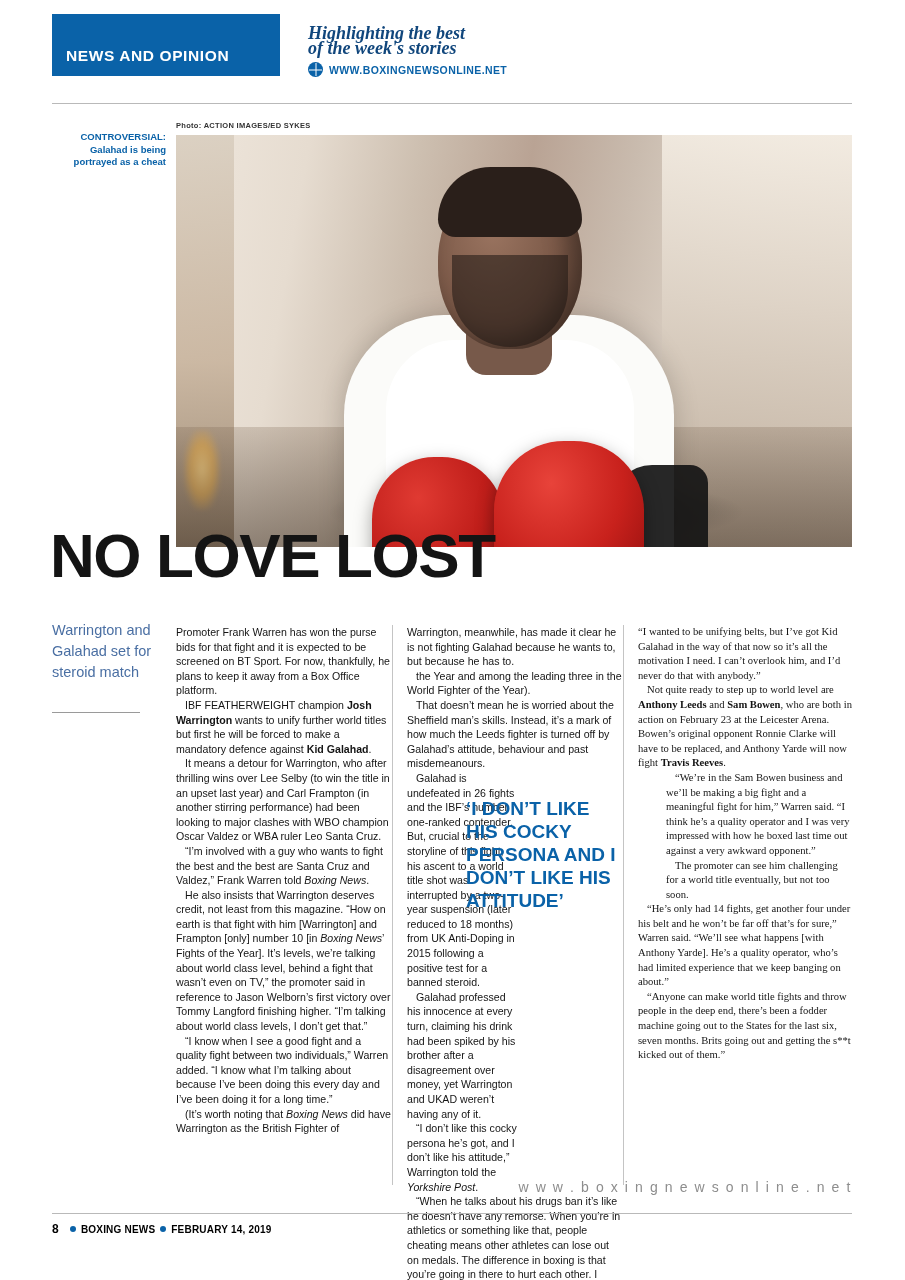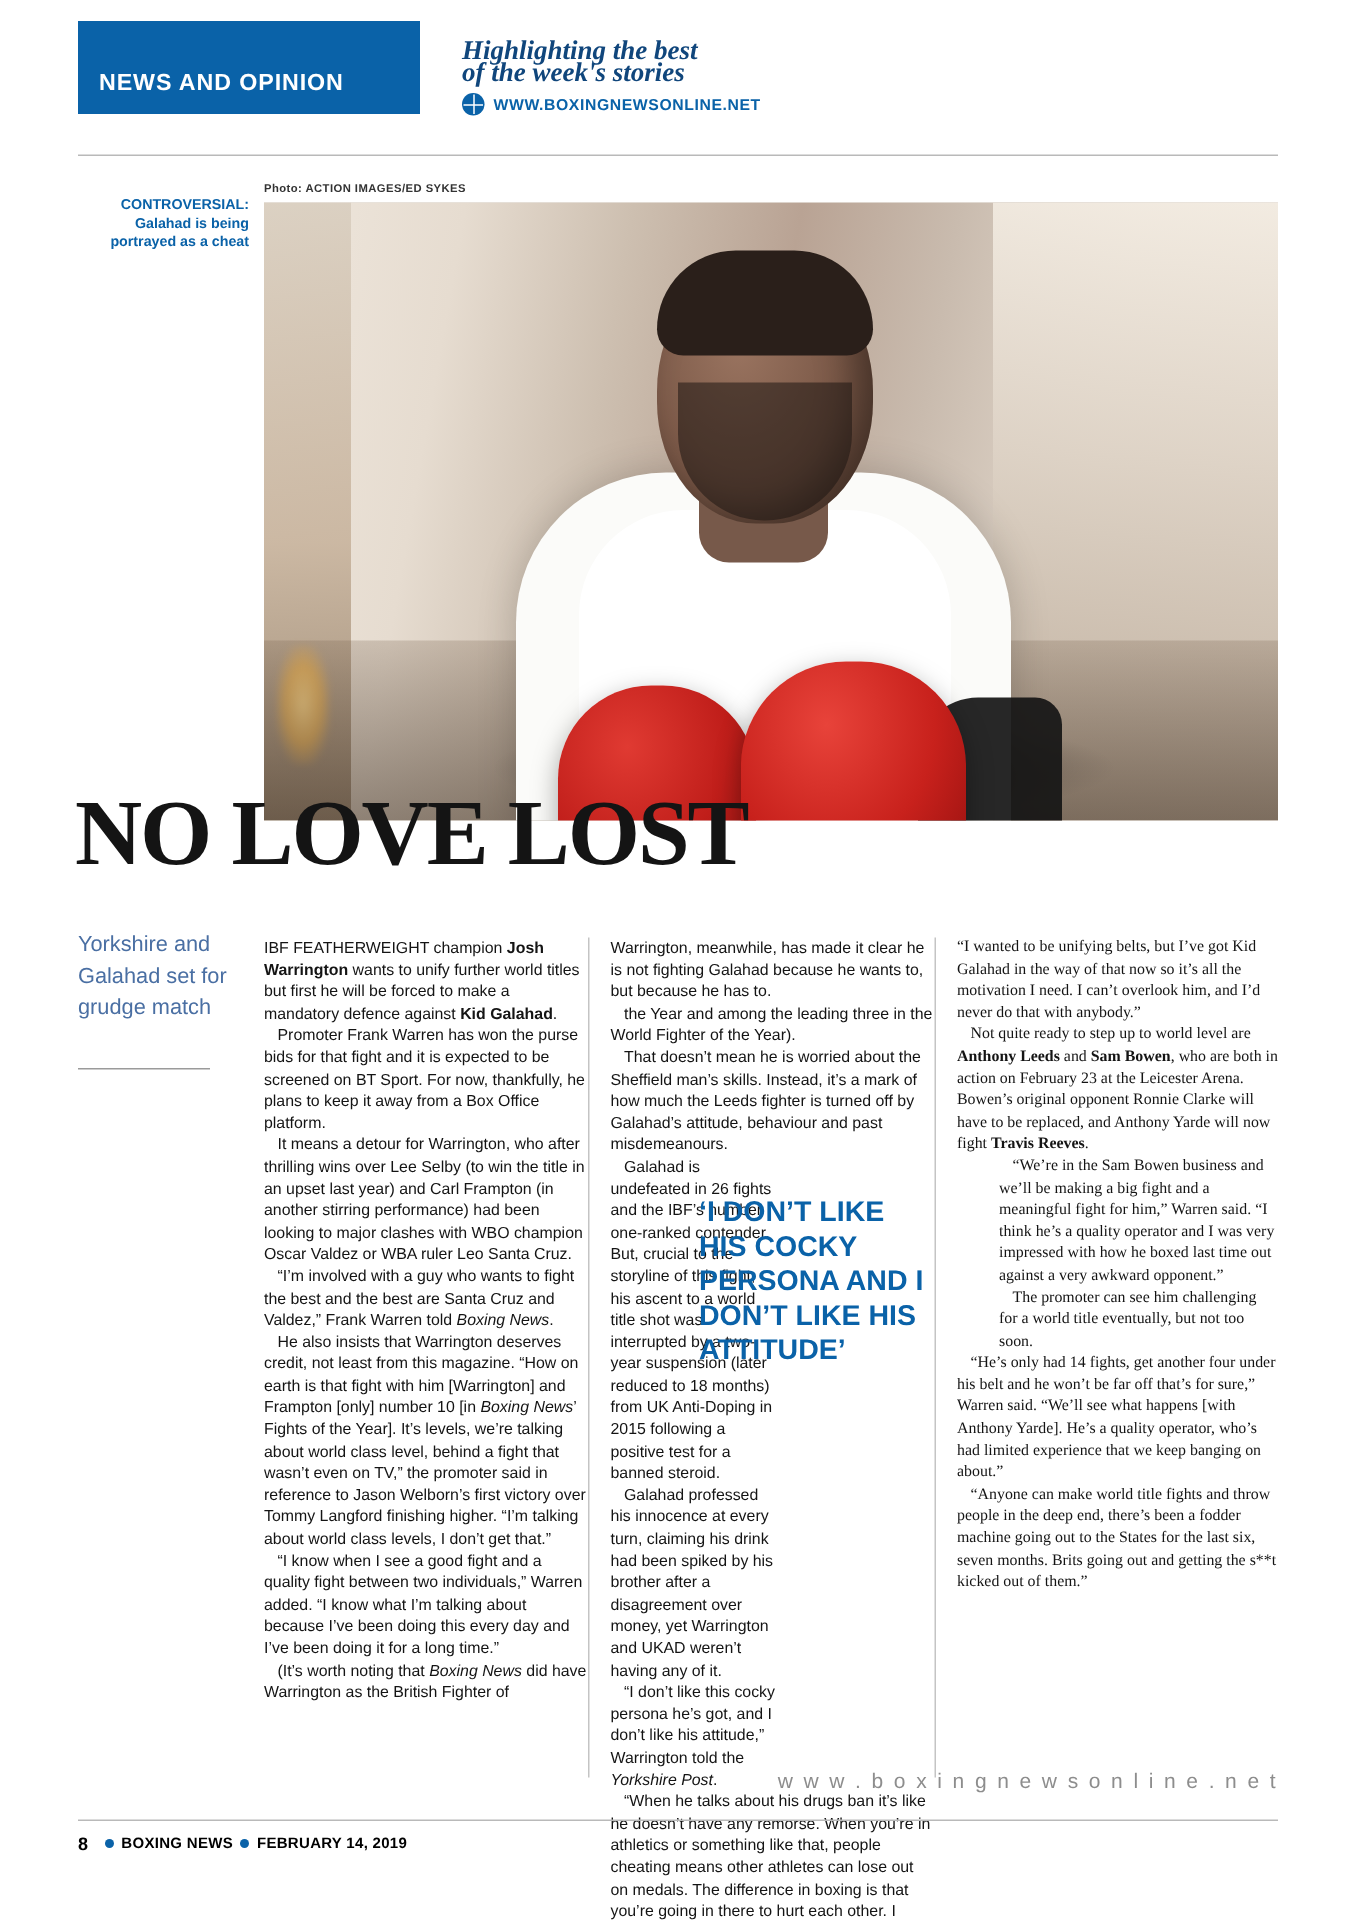--- a/index.html
+++ b/index.html
@@ -264,21 +264,21 @@
     width: 420px;
     height: 70px;
     background: radial-gradient(ellipse at center, rgba(0,0,0,.45), rgba(0,0,0,0) 70%);
   }
 
   
   .headline {
     position: absolute;
     left: 50px;
     top: 525px;
-    font-family: Liberation Serif, serif;
+    font-family: Liberation Sans, sans-serif;
     font-weight: bold;
     font-size: 62px;
     line-height: 62px;
     letter-spacing: -1.4px;
     color: #141414;
     z-index: 5;
   }
 
   
   .standfirst {
@@ -421,29 +421,29 @@
     <div class="ph-hair"></div>
     <div class="ph-beard"></div>
     <div class="ph-dark-r"></div>
     <div class="ph-glove-l"></div>
     <div class="ph-glove-r"></div>
 
   </div>
 
   <div class="headline">NO LOVE LOST</div>
 
-  <div class="standfirst">Yorkshire and Galahad set for grudge match</div>
+  <div class="standfirst">Warrington and Galahad set for steroid match</div>
   <div class="standfirst-rule"></div>
 
   <div class="colrule r1"></div>
   <div class="colrule r2"></div>
 
   <div class="col col1">
+      <p>Promoter Frank Warren has won the purse bids for that fight and it is expected to be screened on BT Sport. For now, thankfully, he plans to keep it away from a Box Office platform.</p>
       <p>IBF FEATHERWEIGHT champion <b>Josh Warrington</b> wants to unify further world titles but first he will be forced to make a mandatory defence against <b>Kid Galahad</b>.</p>
-      <p>Promoter Frank Warren has won the purse bids for that fight and it is expected to be screened on BT Sport. For now, thankfully, he plans to keep it away from a Box Office platform.</p>
       <p>It means a detour for Warrington, who after thrilling wins over Lee Selby (to win the title in an upset last year) and Carl Frampton (in another stirring performance) had been looking to major clashes with WBO champion Oscar Valdez or WBA ruler Leo Santa Cruz.</p>
       <p>“I’m involved with a guy who wants to fight the best and the best are Santa Cruz and Valdez,” Frank Warren told <i>Boxing News</i>.</p>
       <p>He also insists that Warrington deserves credit, not least from this magazine. “How on earth is that fight with him [Warrington] and Frampton [only] number 10 [in <i>Boxing News</i>’ Fights of the Year]. It’s levels, we’re talking about world class level, behind a fight that wasn’t even on TV,” the promoter said in reference to Jason Welborn’s first victory over Tommy Langford finishing higher. “I’m talking about world class levels, I don’t get that.”</p>
       <p>“I know when I see a good fight and a quality fight between two individuals,” Warren added. “I know what I’m talking about because I’ve been doing this every day and I’ve been doing it for a long time.”</p>
       <p>(It’s worth noting that <i>Boxing News</i> did have Warrington as the British Fighter of</p>
     </div>
   <div class="col col2">
       <div style="float: right; width: 0px; height: 0px;"></div>
       <p>Warrington, meanwhile, has made it clear he is not fighting Galahad because he wants to, but because he has to.</p>
       <p>the Year and among the leading three in the World Fighter of the Year).</p>

